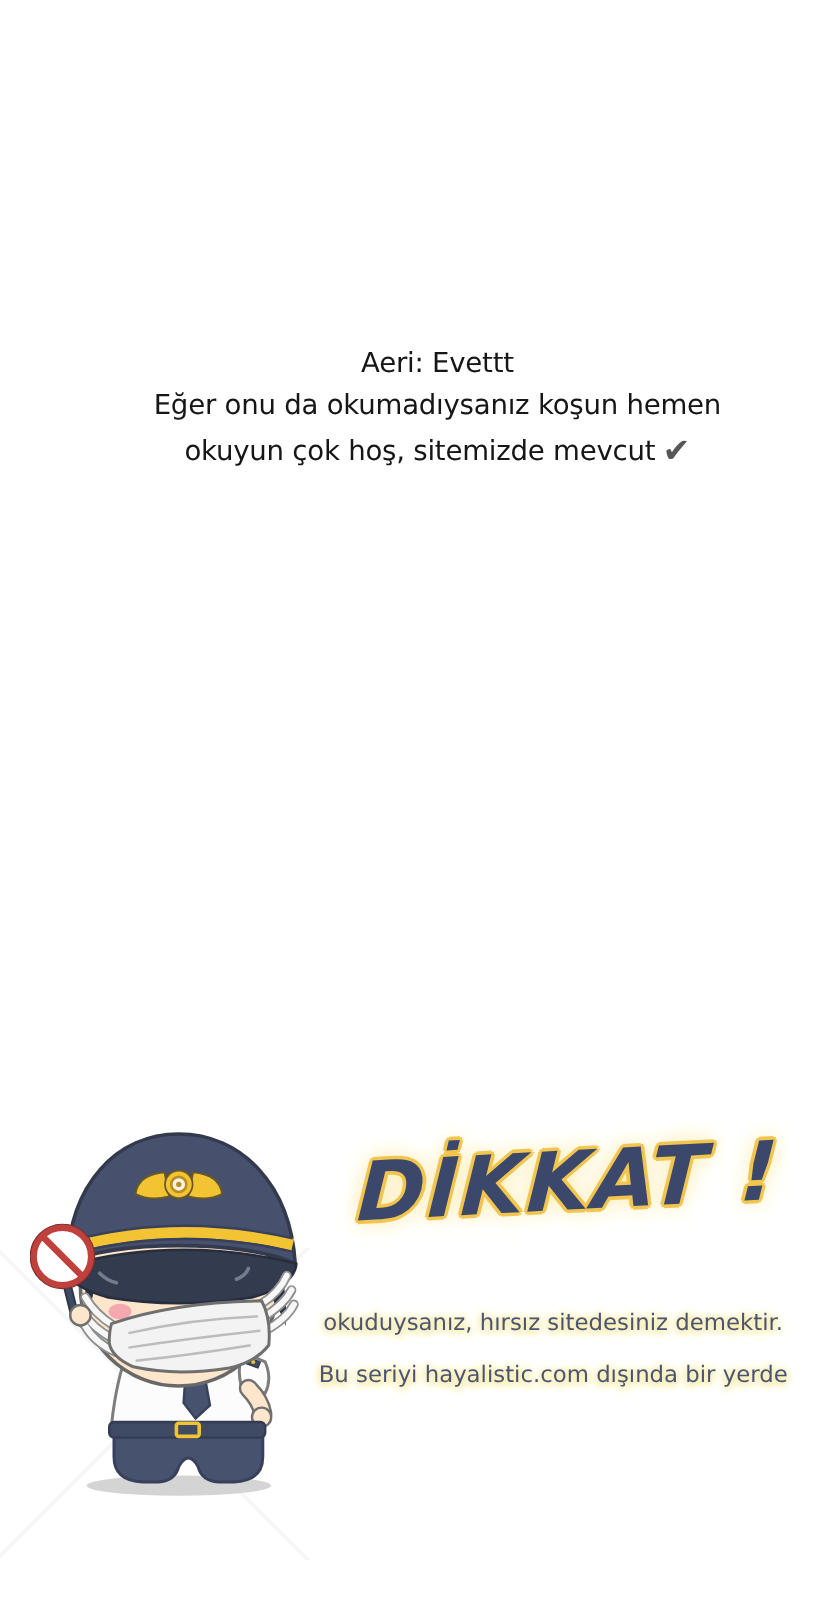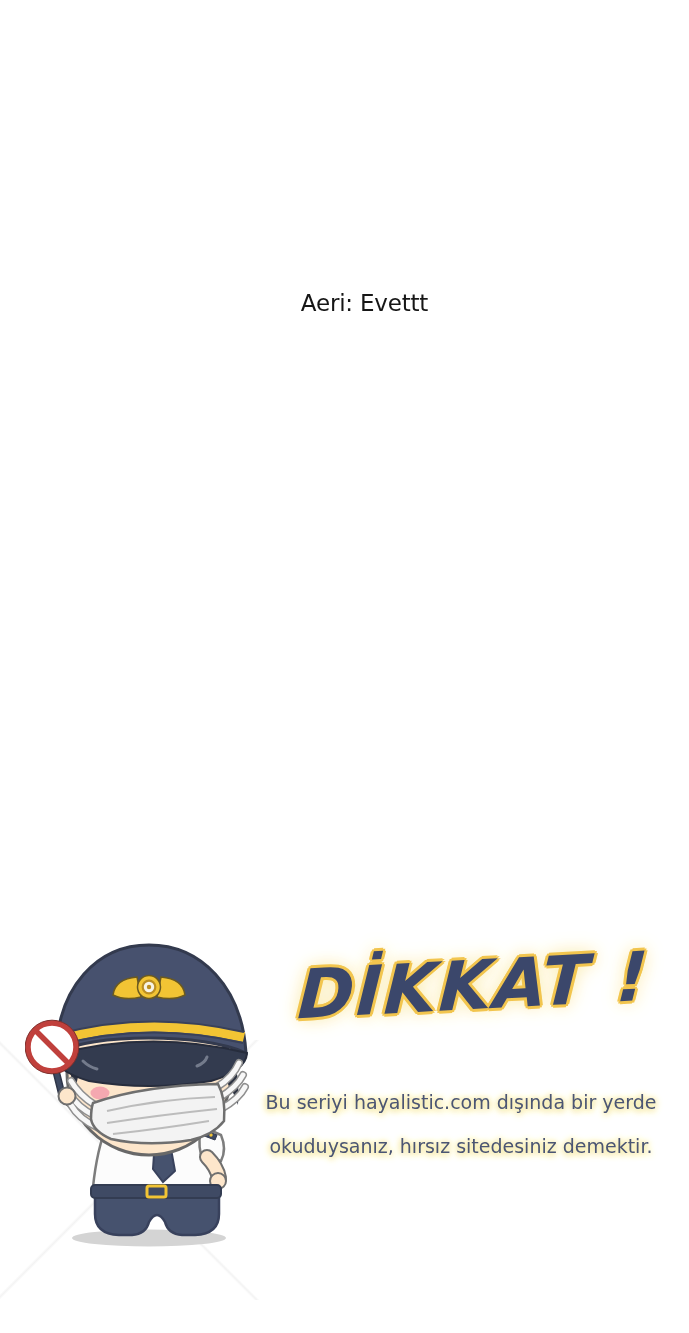--- a/index.html
+++ b/index.html
@@ -101,20 +101,22 @@
       linear-gradient(45deg, transparent 48.8%, rgba(160,160,160,.12) 49.4%, transparent 50%),
       linear-gradient(135deg, transparent 48.8%, rgba(160,160,160,.12) 49.4%, transparent 50%);
     pointer-events: none;
   }
 </style>
 </head>
 <body>
 
 <div class="note">
   <span class="line">Aeri: Evettt</span>
+  <span class="line">Eğer onu da okumadıysanız koşun hemen</span>
+  <span class="line"><span>okuyun çok hoş, sitemizde mevcut</span><span class="check">✔</span></span>
 </div>
 
 <div class="wm"></div>
 
 <svg class="mascot" viewBox="0 0 230 315">
 
   <ellipse cx="124" cy="303" rx="77" ry="8.5" fill="#d4d4d4"></ellipse>
 
   <path d="M70,262 H194 V279 Q194,299 170,300 H157 Q143,299 140,287 Q136,280 132,280 Q128,280 124,287 Q121,299 107,300 H94 Q70,299 70,279 Z" fill="#46526e" stroke="#38415c" stroke-width="2.5"></path>
 
@@ -209,15 +211,15 @@
     <circle cx="27" cy="112" r="24" fill="#ffffff" stroke="#c0403c" stroke-width="5.5"></circle>
     <circle cx="27" cy="112" r="26.8" fill="none" stroke="#7e2f2c" stroke-width="1"></circle>
     <line x1="11" y1="96" x2="43" y2="128" stroke="#c0403c" stroke-width="5.5"></line>
   </g>
 
   <circle cx="42" cy="161" r="8.5" fill="#fde6cb" stroke="#6f6f6f" stroke-width="2"></circle>
 </svg>
 
 <div class="warning-title">DİKKAT !</div>
 <div class="warning-text">
+  <span class="line">okuduysanız, hırsız sitedesiniz demektir.</span>
   <span class="line">Bu seriyi hayalistic.com dışında bir yerde</span>
-  <span class="line">okuduysanız, hırsız sitedesiniz demektir.</span>
 </div>
 
 </body></html>

